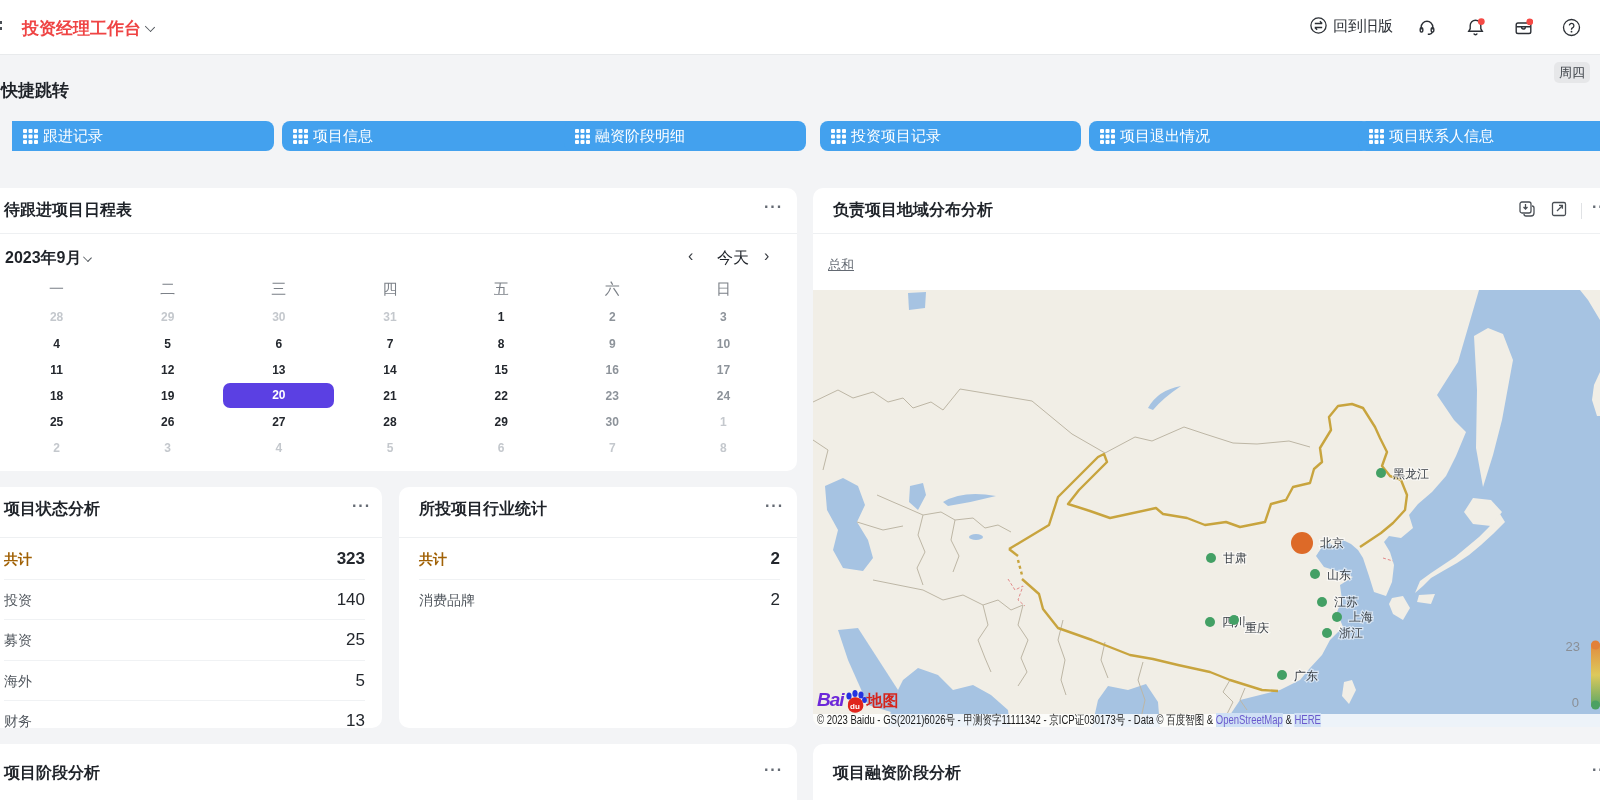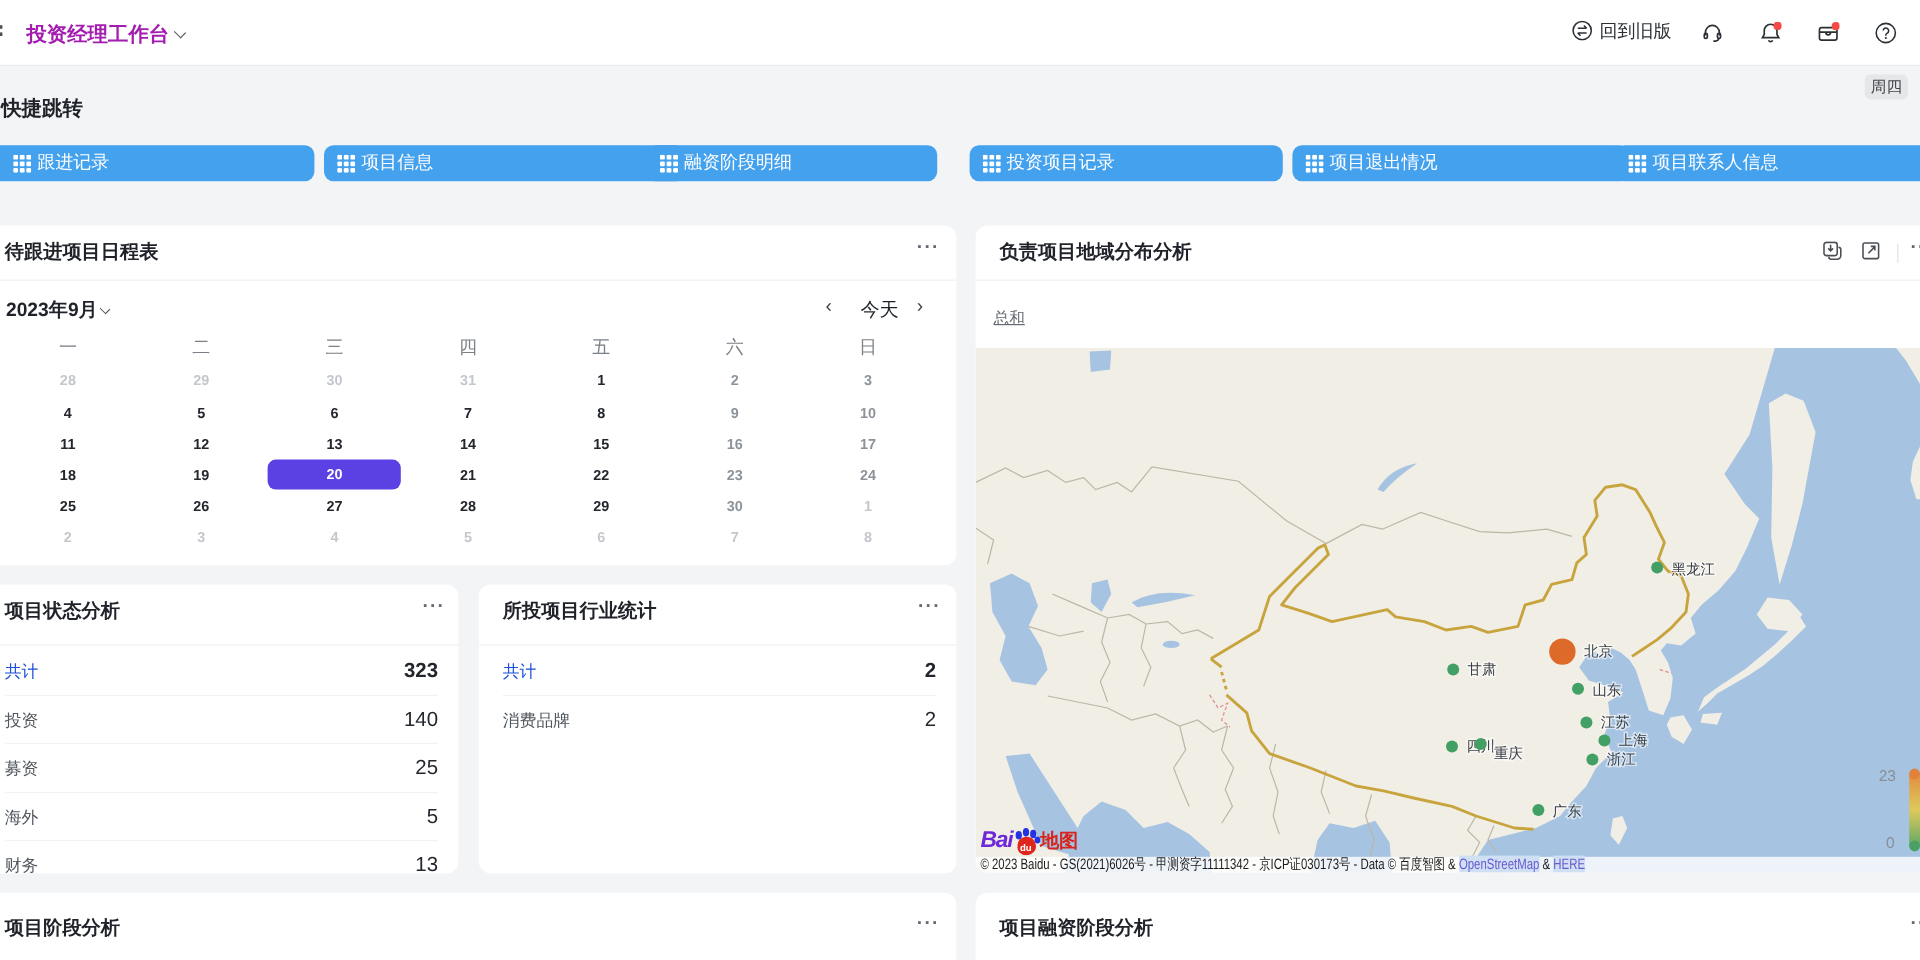--- a/index.html
+++ b/index.html
@@ -1,27 +1,27 @@
 <!DOCTYPE html>
 <html lang="zh"><head>
 <meta charset="utf-8">
 <style>
 * { margin:0; padding:0; box-sizing:border-box; }
 html,body { width:1600px; height:800px; overflow:hidden; font-family:"Liberation Sans",sans-serif; background:#f3f4f6; color:#1f2329; }
 #nav { position:absolute; left:0; top:0; width:1600px; height:55px; background:#fff; border-bottom:1px solid #e8eaec; z-index:5; }
 #nav .ham { position:absolute; left:-10px; top:21px; width:12px; height:2.5px; background:#4a4f55; }
 #nav .ham2 { top:27px; }
-#nav .title { position:absolute; left:22px; top:17px; font-size:17px; font-weight:600; color:#a21caf; }
+#nav .title { position:absolute; left:22px; top:17px; font-size:17px; font-weight:600; color:#ef4444; }
 #nav .chev { position:absolute; left:146px; top:23px; width:8px; height:8px; border-right:1.6px solid #51565c; border-bottom:1.6px solid #51565c; transform:rotate(45deg) scale(1,0.8); }
 .navic { position:absolute; top:18px; }
 #back { position:absolute; left:1310px; top:17px; font-size:15px; color:#2c3036; }
 #back svg { vertical-align:-3px; margin-right:6px; }
 .tag { position:absolute; left:1554px; top:62px; width:36px; height:21px; background:#e6e7e9; border-radius:5px; font-size:13px; font-weight:500; color:#41464c; text-align:center; line-height:21px; z-index:4; }
 .secTitle { position:absolute; left:1px; top:79px; font-size:17px; font-weight:700; color:#1f2329; }
-.qbtn { position:absolute; top:121px; height:30px; background:#43a1ee; border-radius:8px; color:#fff; font-size:15px; line-height:30px; padding-left:31px; }
+.qbtn { position:absolute; top:121px; height:30px; background:#43a1ee; border-radius:8px; color:#fff; font-size:15px; line-height:30px; padding-left:31px;margin-left:12px; }
 .qbtn svg { position:absolute; left:11px; top:7.5px; }
 .card { position:absolute; background:#fff; border-radius:10px; }
 .ctitle { position:absolute; left:20px; top:12px; font-size:16px; font-weight:700; color:#1f2329; }
 .cdots { position:absolute; font-size:16px; color:#646a73; letter-spacing:1px; font-weight:700; }
 .cdiv { position:absolute; left:0; top:45px; width:100%; height:1px; background:#eef0f2; }
 
 
 #cal { left:-16px; top:188px; width:813px; height:283px; }
 #cal .month { position:absolute; left:21px; top:60px; font-size:16px; color:#1f2329;font-weight:bold; }
 #cal .mchev { position:absolute; left:100px; top:66px; width:7px; height:7px; border-right:1.5px solid #51565c; border-bottom:1.5px solid #51565c; transform:rotate(45deg) scale(1,0.8); }
@@ -35,21 +35,21 @@
 .drow span.we { color:#8d939a; }
 .drow span.out { color:#c4c8cd; }
 .drow span.sel { background:#5b40e3; color:#fff; border-radius:7px; height:25px; line-height:25px; }
 
 
 #status { left:-16px; top:487px; width:398px; height:241px; overflow:hidden; }
 #industry { left:399px; top:487px; width:398px; height:241px; overflow:hidden; }
 .srow { position:absolute; left:20px; width:361px; height:40.5px; border-bottom:1px solid #f0f2f4; }
 .srow .lb { position:absolute; left:0; top:12px; font-size:14px; color:#51575e; }
 .srow .vl { position:absolute; right:0; top:10px; font-size:17px; color:#23272d; }
-.srow.hd .lb { font-weight:400; color:#1d4ed8; }
+.srow.hd .lb { font-weight:700; color:#a16207; }
 .srow.hd .vl { font-weight:700; }
 .srow.nb { border-bottom:none; }
 
 
 #mapcard { left:813px; top:188px; width:797px; height:539px; overflow:hidden; }
 #mapcard .sum { position:absolute; left:15px; top:68px; font-size:13px; color:#646a73;text-decoration:underline; }
 #mapcard .big { position:absolute; left:51px; top:52px; font-size:36px; font-weight:700; color:#11151a; letter-spacing:0.5px; }
 #mapwrap { position:absolute; left:0; top:102px; width:797px; height:437px; }
 .cpy { position:absolute; left:0; bottom:0; width:797px; height:13px; background:rgba(255,255,255,0.8); font-size:12.5px; color:#1c1c1c; line-height:13.5px; padding-left:4px; white-space:nowrap; }
 .cpy .inner { display:inline-block; transform:scaleX(0.76); transform-origin:0 0; }
@@ -115,21 +115,21 @@
         <rect x="5.5" y="5.5" width="4" height="4" rx="1"></rect>
         <rect x="11" y="5.5" width="4" height="4" rx="1"></rect>
         <rect x="0" y="11" width="4" height="4" rx="1"></rect>
         <rect x="5.5" y="11" width="4" height="4" rx="1"></rect>
         <rect x="11" y="11" width="4" height="4" rx="1"></rect>
       </g>
     </svg>跟进记录</div>
 <div class="qbtn" style="left:270px;width:301px"><svg width="15" height="15" viewBox="0 0 15 15">
       <use href="#gridico"></use>
     </svg>项目信息</div>
-<div class="qbtn" style="left:539px;width:242px"><svg width="15" height="15" viewBox="0 0 15 15">
+<div class="qbtn" style="left:552px;width:242px"><svg width="15" height="15" viewBox="0 0 15 15">
       <use href="#gridico"></use>
     </svg>融资阶段明细</div>
 <div class="qbtn" style="left:808px;width:261px"><svg width="15" height="15" viewBox="0 0 15 15">
       <use href="#gridico"></use>
     </svg>投资项目记录</div>
 <div class="qbtn" style="left:1077px;width:281px"><svg width="15" height="15" viewBox="0 0 15 15">
       <use href="#gridico"></use>
     </svg>项目退出情况</div>
 <div class="qbtn" style="left:1346px;width:264px"><svg width="15" height="15" viewBox="0 0 15 15">
       <use href="#gridico"></use>

